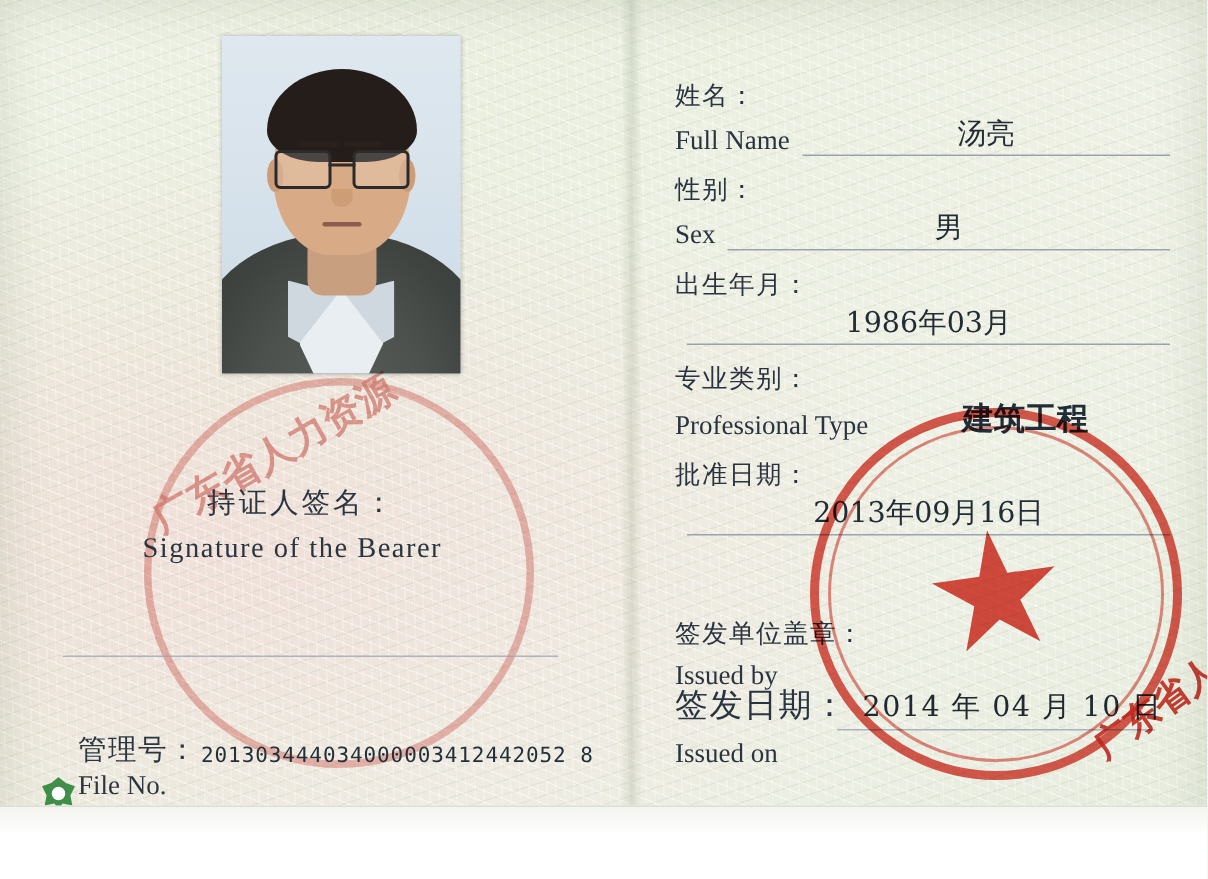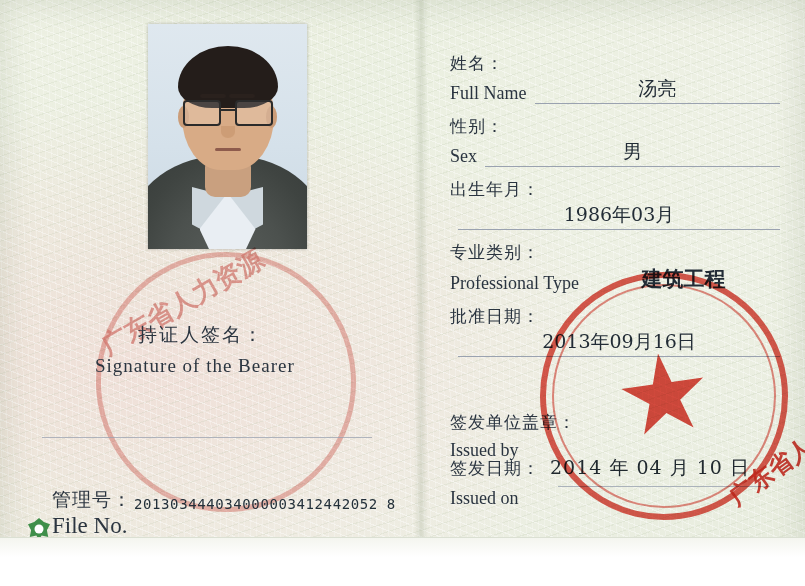--- a/index.html
+++ b/index.html
@@ -231,21 +231,21 @@
     top: 487px;
     font-size: 19px;
     color: #2b3540;
     letter-spacing: 1px;
     font-family: "DejaVu Serif", serif;
   }
   .fileno-en {
     position: absolute;
     left: 52px;
     top: 513px;
-    font-size: 23px;
+    font-size: 18px;
     color: #2b3540;
   }
   .fileno-value {
     position: absolute;
     left: 134px;
     top: 496px;
     font-size: 14px;
     letter-spacing: 0.6px;
     color: #23303a;
     font-family: "DejaVu Sans Mono", monospace;
@@ -320,21 +320,21 @@
     position: absolute;
     left: 450px;
     top: 455px;
     width: 340px;
   }
   .issued-on .row {
     display: flex;
     align-items: baseline;
   }
   .issued-on .lbl-cn {
-    font-size: 17px;
+    font-size: 22px;
     color: #2a3440;
     letter-spacing: 1px;
     font-family: Liberation Mono, monospace;
   }
   .issued-on .date {
     margin-left: 10px;
     font-size: 19px;
     color: #20292f;
     font-family: "DejaVu Serif", serif;
     letter-spacing: 1px;

